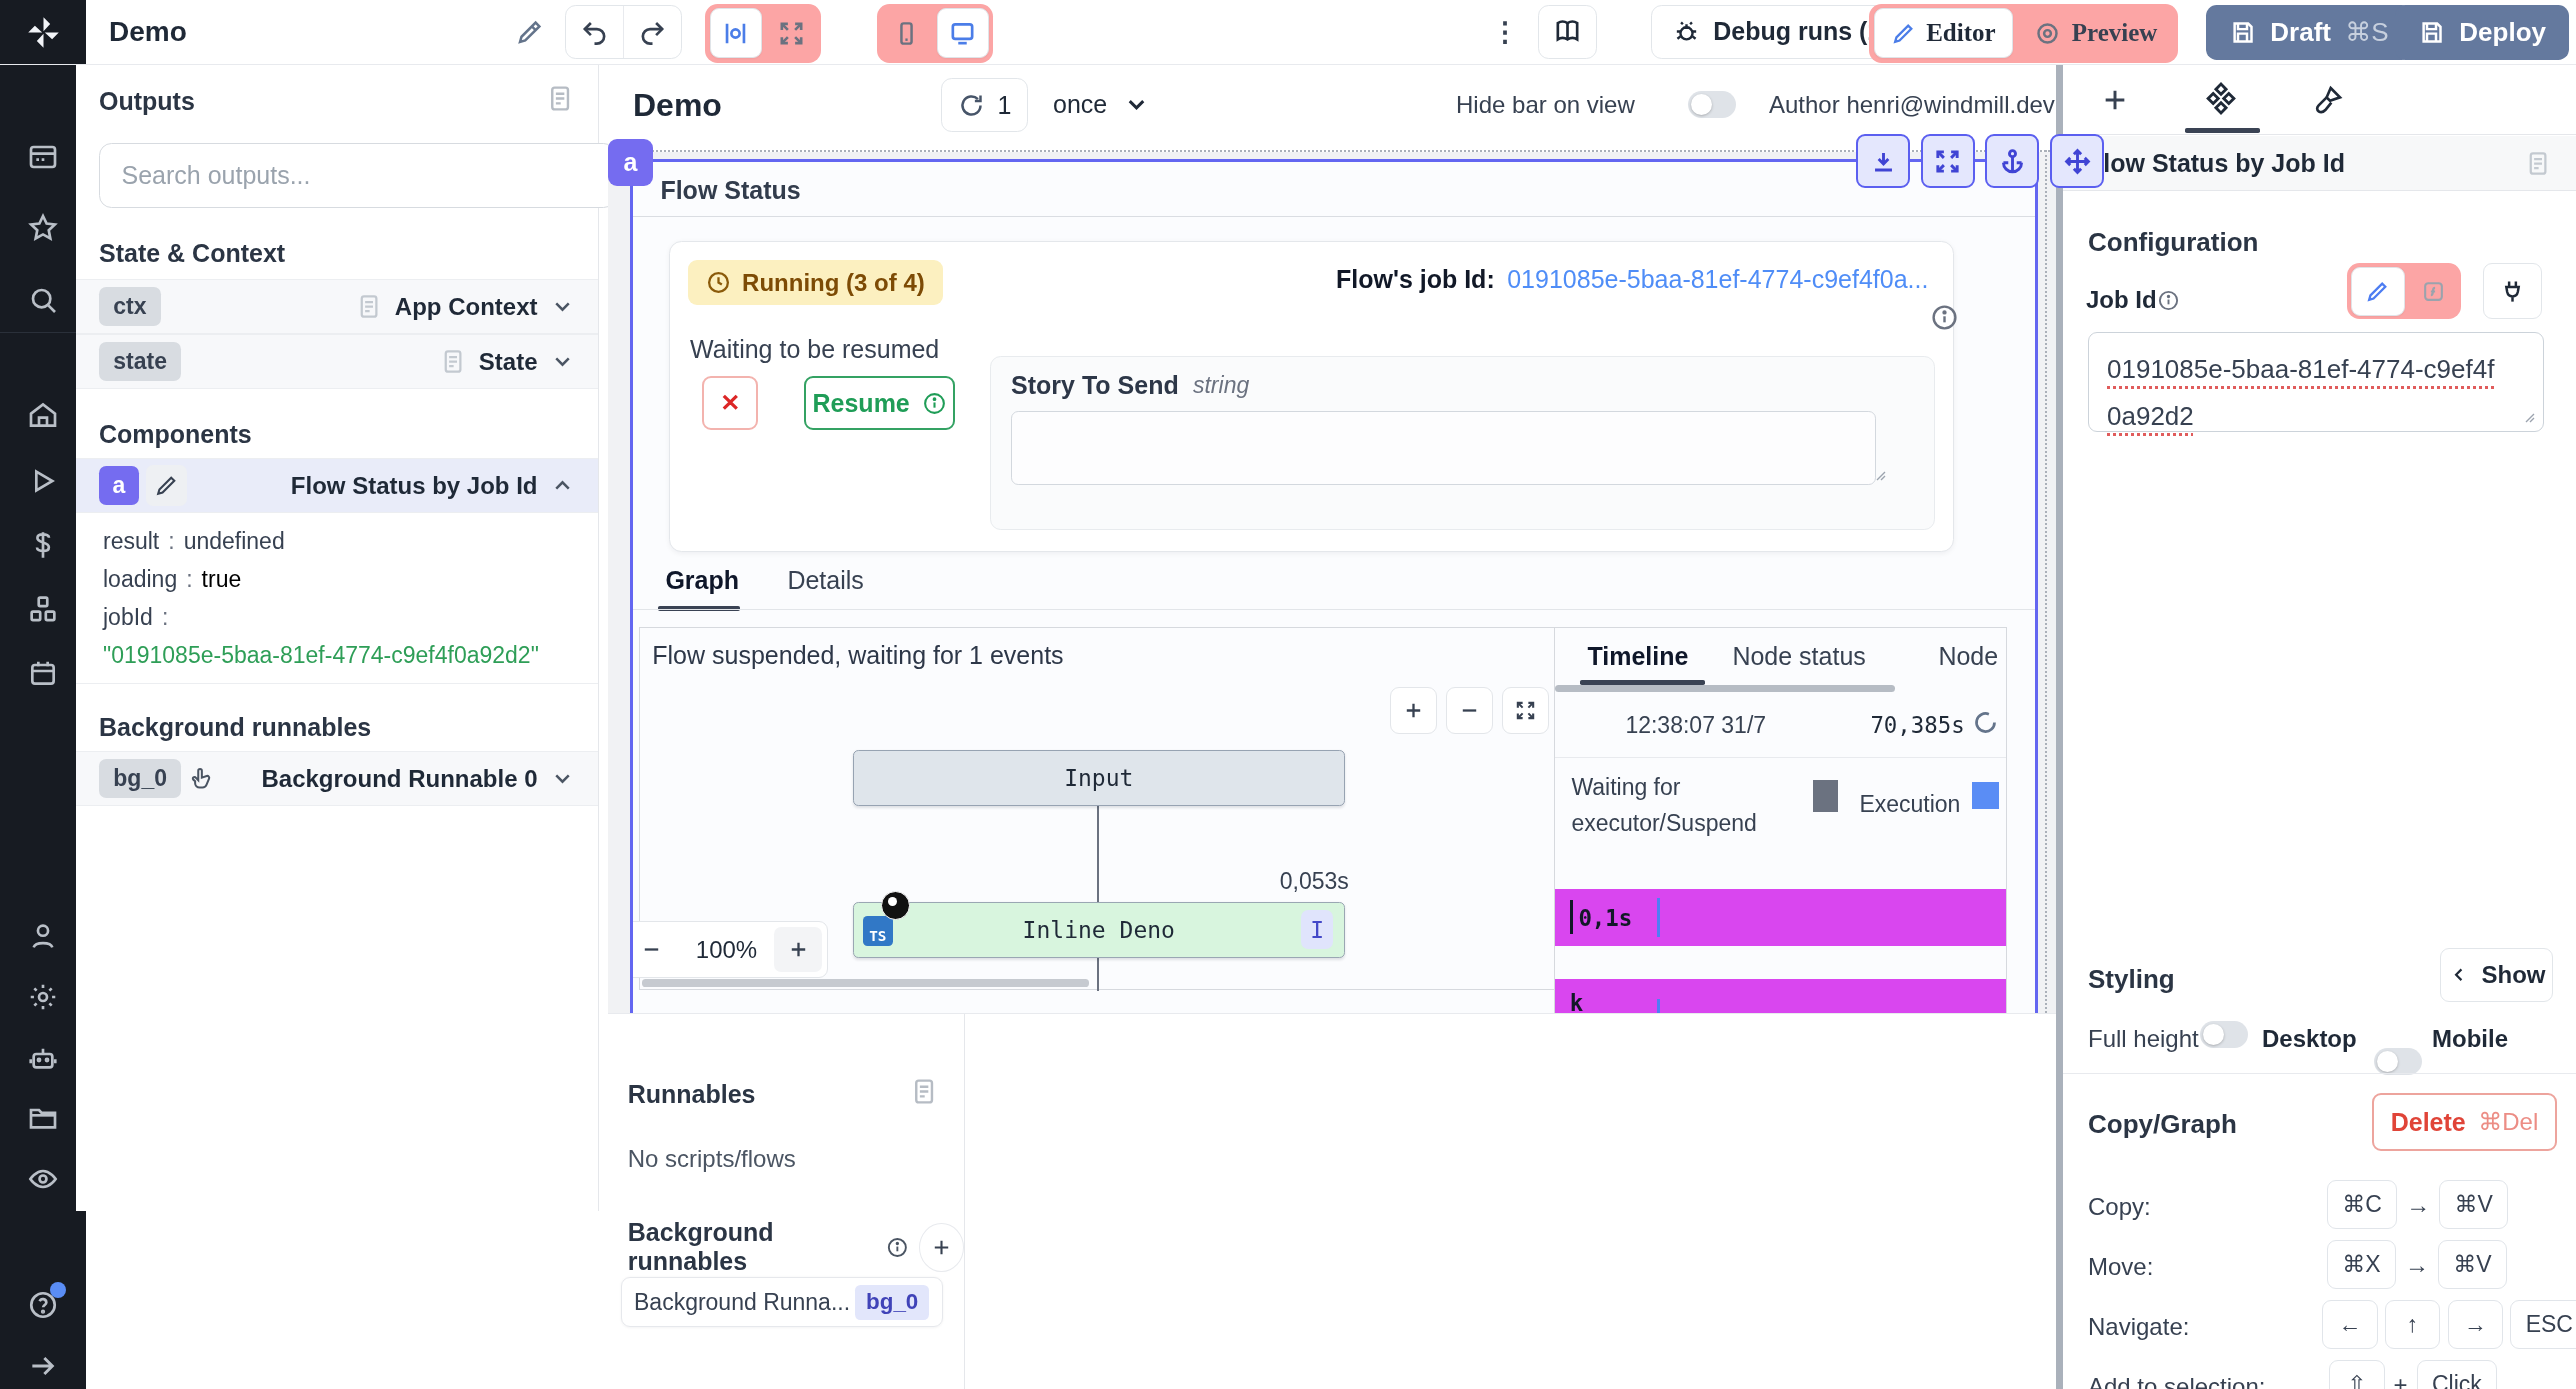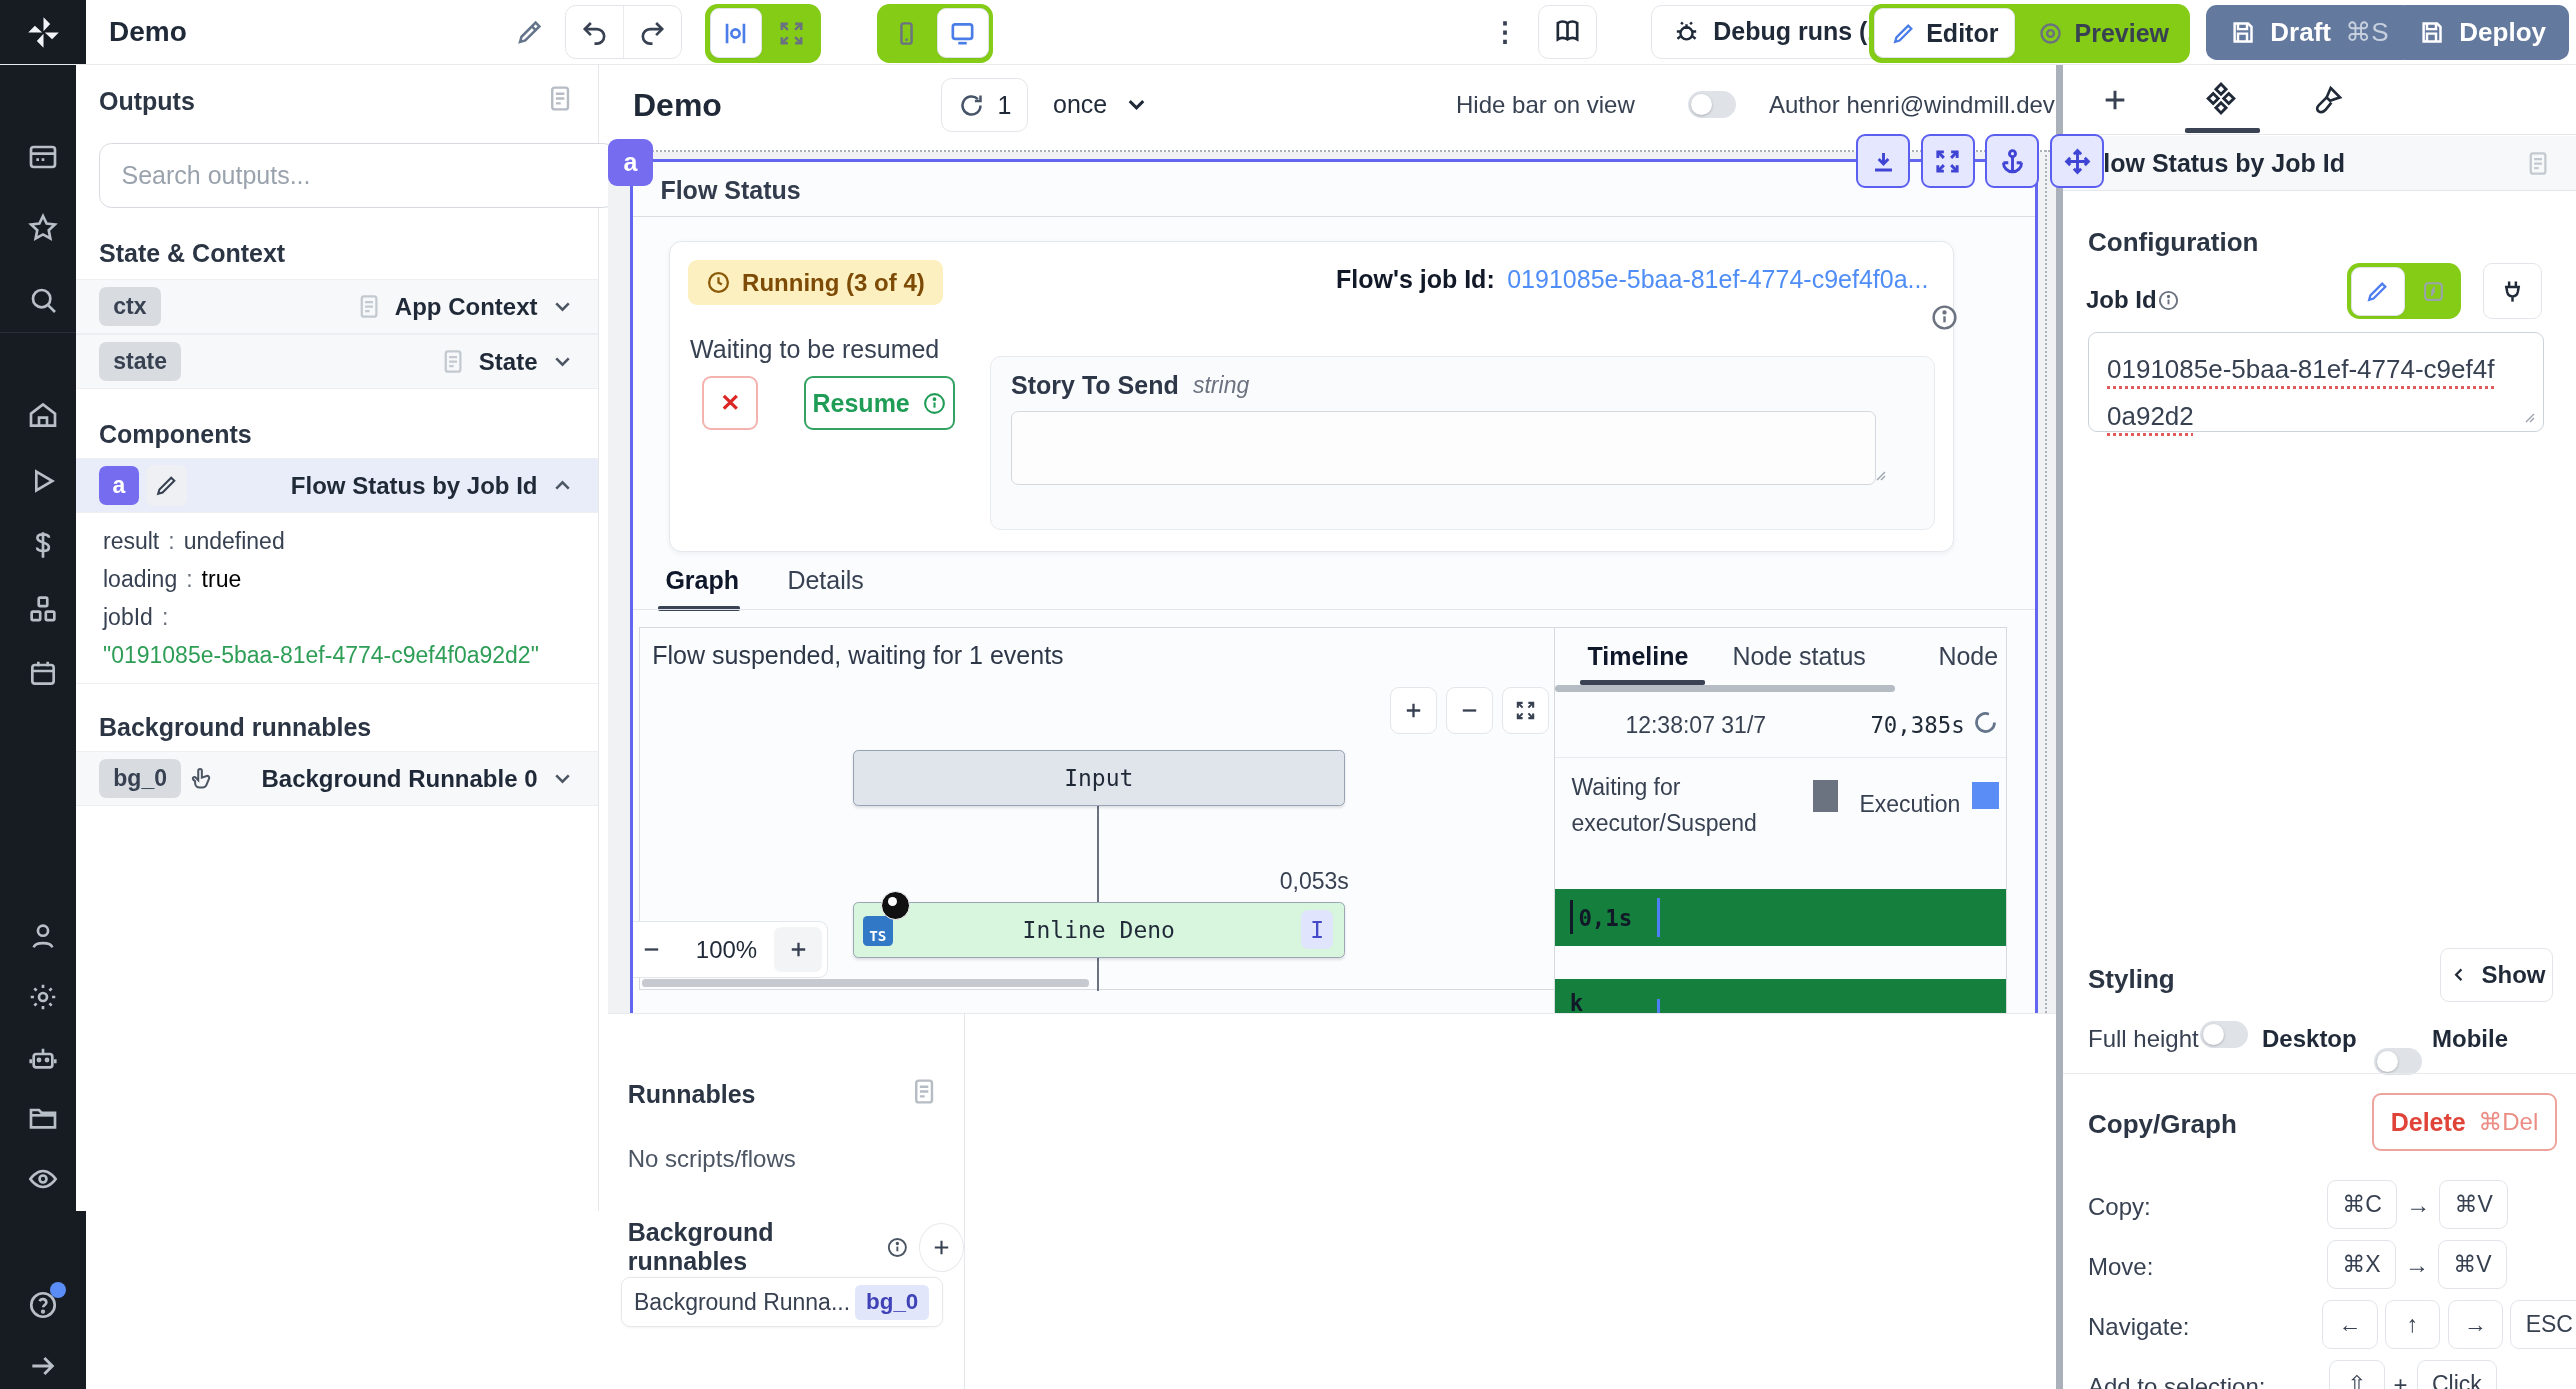--- a/index.html
+++ b/index.html
@@ -9,21 +9,21 @@
   .flex{display:flex;align-items:center;}
   svg{display:block;}
   .mono{font-family:"DejaVu Sans Mono",monospace;}
 
   
   #topbar{left:0;top:0;width:2576px;height:64px;background:#fff;border-bottom:1.8px solid #e8eaee;z-index:40;}
   .logo{left:0;top:0;width:86px;height:64px;background:#171b22;display:flex;align-items:center;justify-content:center;}
   .tb-title{left:109px;top:0;height:64px;font-size:28px;font-weight:bold;color:#1f2937;display:flex;align-items:center;}
   .icon-btn{display:flex;align-items:center;justify-content:center;cursor:pointer;}
   .white-group{background:#fff;border:1.8px solid #e2e6ea;border-radius:10.7px;display:flex;overflow:hidden;}
-  .seg{background:#84cc16;border-radius:12.5px;padding:4.5px;display:flex;gap:5.4px;align-items:center;}
+  .seg{background:#fca5a5;border-radius:12.5px;padding:4.5px;display:flex;gap:5.4px;align-items:center;font-family:Liberation Serif, serif;}
   .seg-btn{height:48px;border-radius:9px;display:flex;align-items:center;justify-content:center;padding:0 16px;gap:10.7px;}
   .seg-btn.on{background:#fff;border:1.8px solid #e0e4e8;box-shadow:0 0.9px 1.8px rgba(0,0,0,.05);}
   .slate-btn{background:#64799e;color:#fff;border-radius:10.7px;display:flex;align-items:center;gap:14.3px;
              font-weight:bold;font-size:26px;padding:0 23px;height:55px;cursor:pointer;}
   .slate-btn .short{color:#c7d0de;font-weight:normal;}
   .tb-text{font-size:25px;color:#1f2937;font-weight:600;}
 
   
   #sidebar{left:0;top:64px;width:86px;height:1326px;background:#171b22;}
   .sb-icon{left:27px;width:32px;height:32px;color:#c7cdd6;opacity:.92;}
@@ -69,21 +69,21 @@
           color:#7d4b05;font-weight:bold;font-size:24px;}
   .obtn{border-radius:9px;display:flex;align-items:center;justify-content:center;background:#fff;cursor:pointer;}
   .tab{font-size:25px;color:#374151;}
   .tab.on{font-weight:600;color:#0f172a;}
   .tab-line{height:4.5px;background:#3a4354;border-radius:1.8px;}
   .panel{border:1.8px solid #d6d9de;box-sizing:border-box;}
   .gnode{border-radius:5.4px;display:flex;align-items:center;justify-content:center;
          font-family:"DejaVu Sans Mono",monospace;font-size:23px;color:#1f2937;box-shadow:0 1.8px 2.7px rgba(15,23,42,.12);}
   .gbtn{width:45px;height:45px;background:#fff;border:1.8px solid #e3e6ea;border-radius:9px;display:flex;
         align-items:center;justify-content:center;color:#374151;font-size:27px;}
-  .trow{background:#15803d;}
+  .trow{background:#d946ef;}
   .kbd{display:inline-flex;align-items:center;justify-content:center;min-width:25px;height:47px;padding:0 14.3px;
        border:1.8px solid #e1e5ea;border-radius:9px;font-size:23px;color:#374151;background:#fff;}
   .rp-label{font-size:24px;color:#374151;}
   .rp-bold{font-size:24px;font-weight:600;color:#1f2937;}
 
   
   #divider{left:2056px;top:64px;width:7.2px;height:1326px;background:#aab1bb;}
   #rightpanel{left:2063px;top:64px;width:513px;height:1326px;background:#fff;}
   .rtab-line{position:absolute;left:122px;top:64px;width:75px;height:4.5px;background:#3a4354;border-radius:1.8px;}
   .red-dotted{text-decoration:underline dotted #e05c5c 2.7px;text-underline-offset:8px;}

